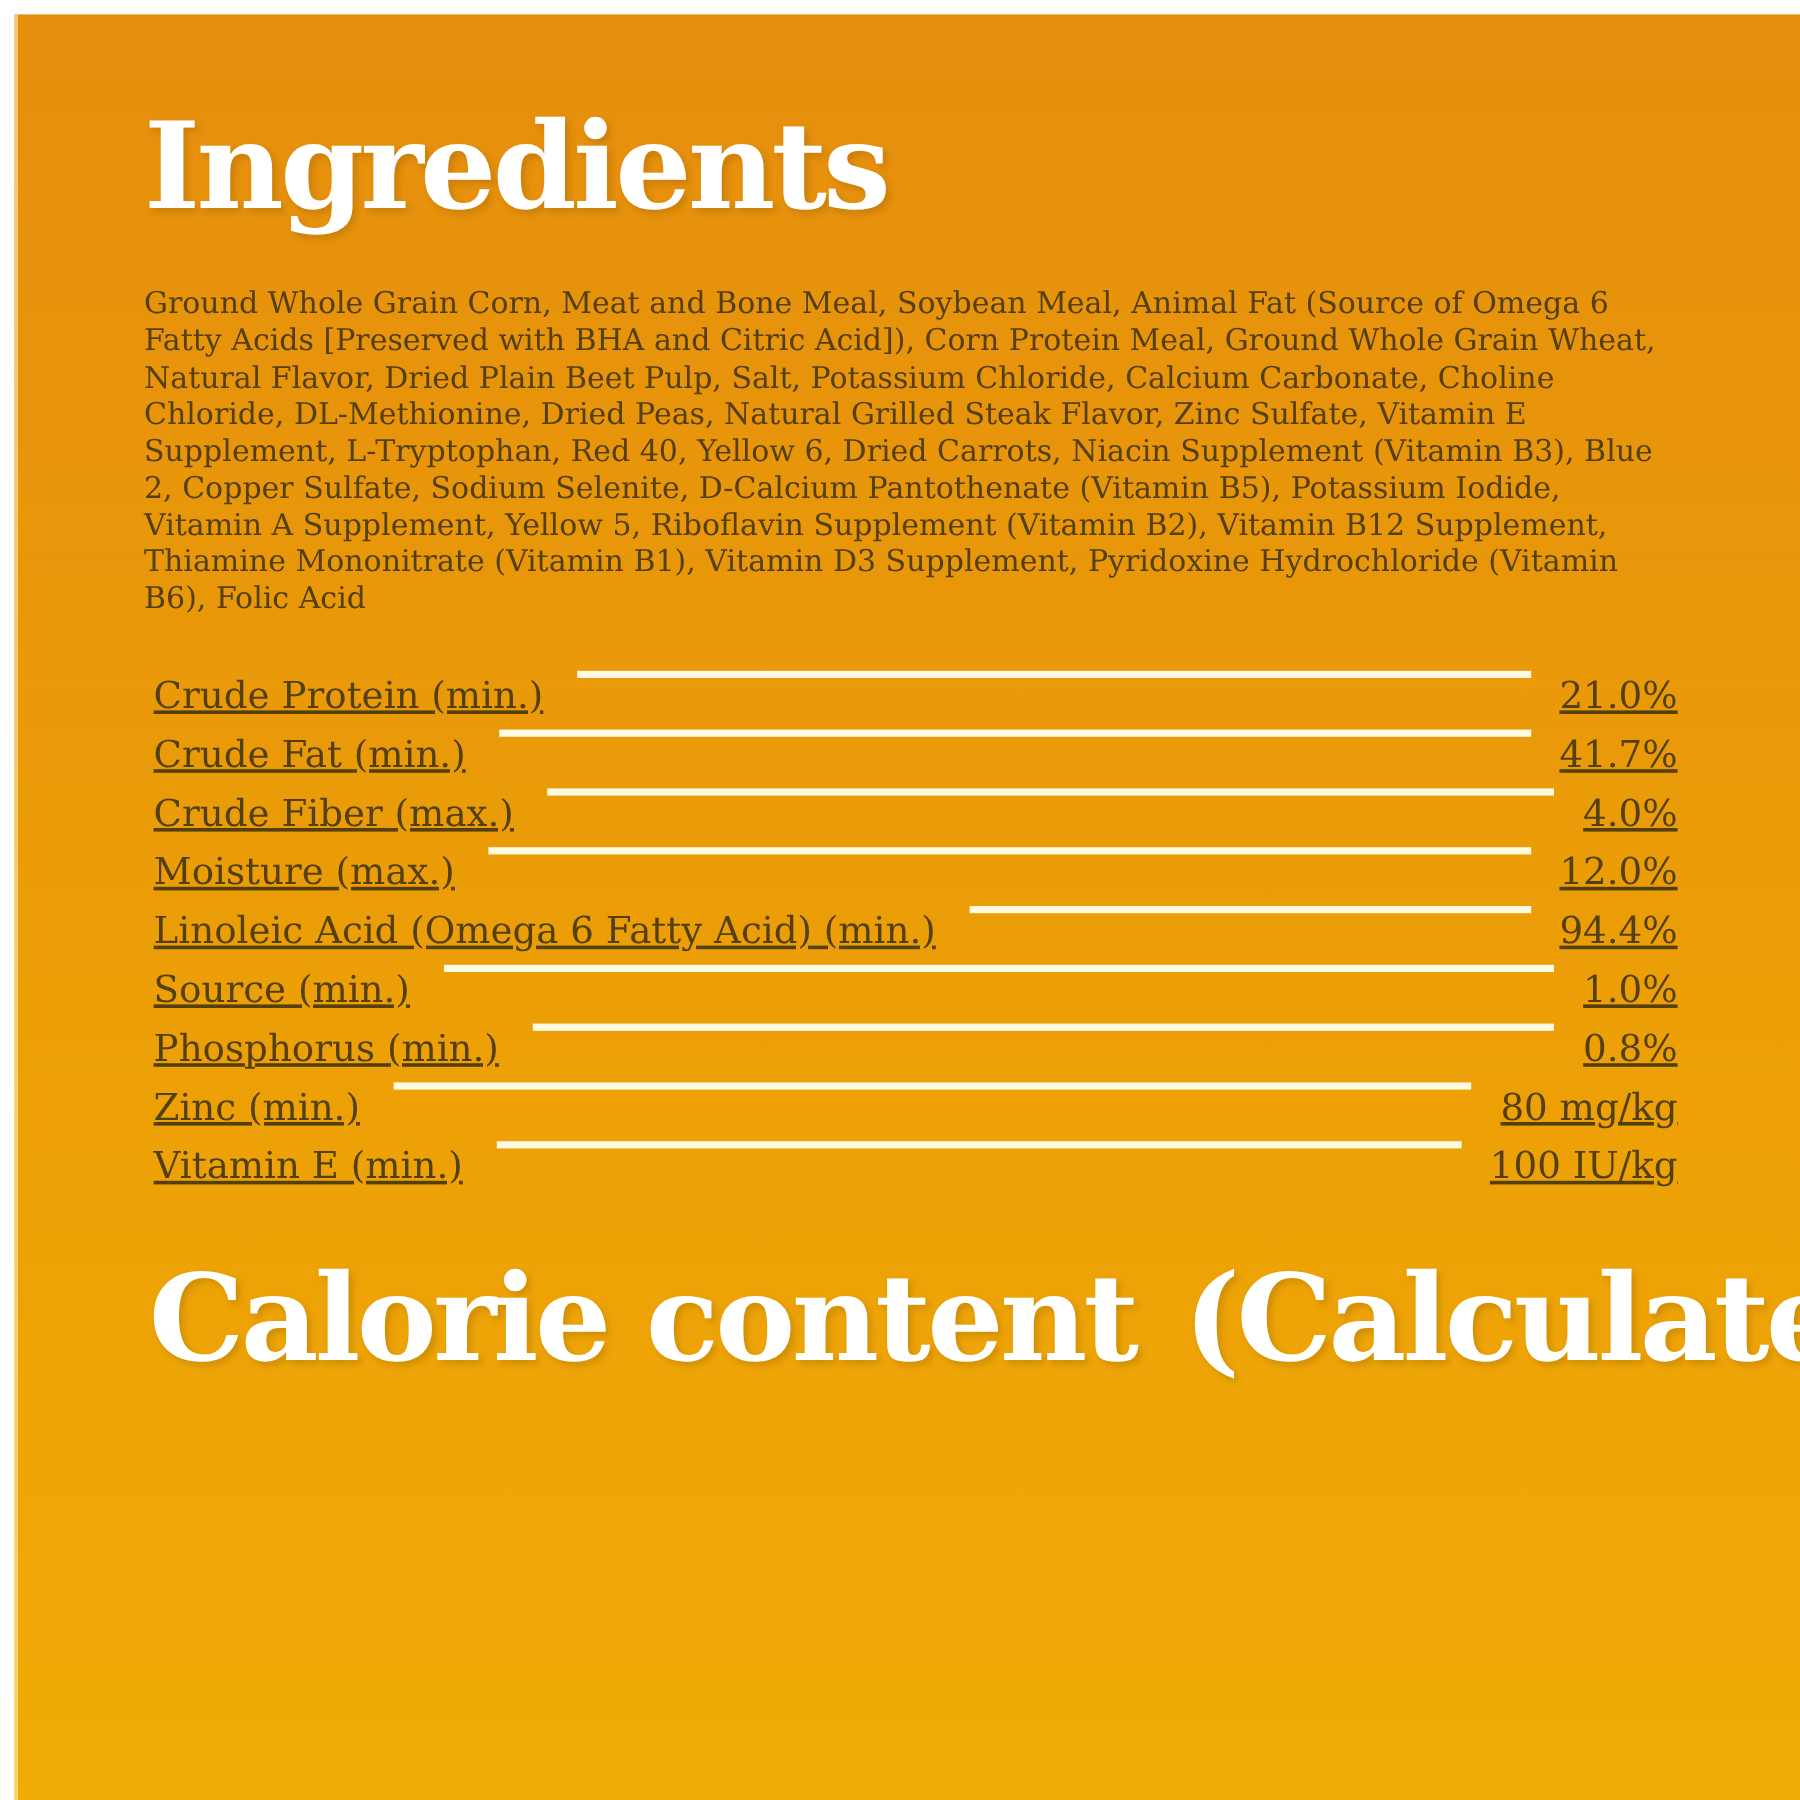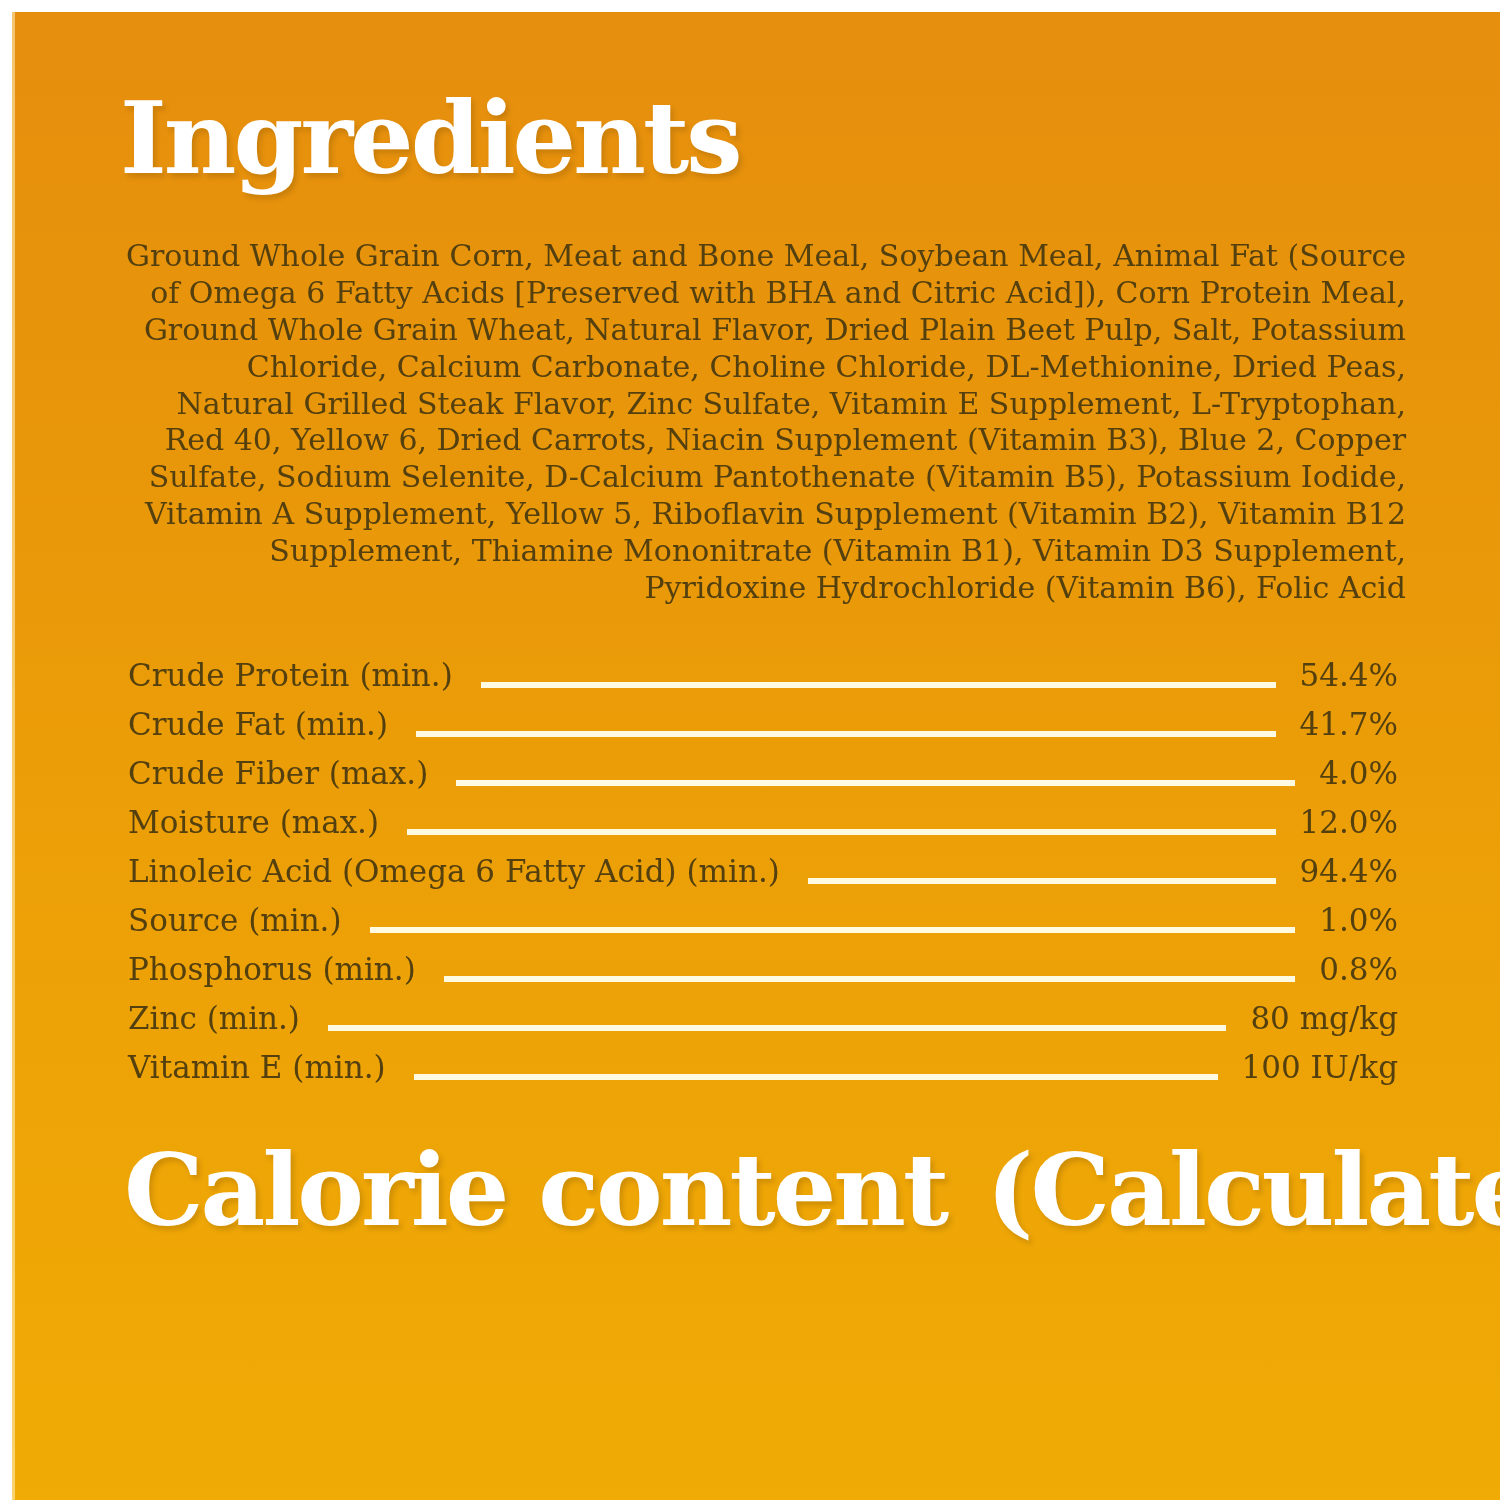--- a/index.html
+++ b/index.html
@@ -28,34 +28,34 @@
     font-size: 100px;
     line-height: 1.04;
     letter-spacing: -3px;
     text-shadow: 3px 4px 5px rgba(95, 62, 0, 0.22);
     white-space: nowrap;
   }
   .heading-paren { display: inline-block; margin-left: 36px; }
   .ingredients-text {
     margin-top: 48px;
     color: #54400F;
-    font-size: 30px;
+    font-size: 25px;
     line-height: 1.23;
     max-width: 1296px;
-    text-align: right;
   }
   .ga-heading { margin-top: 66px; }
   .ga-table { margin-top: 44px; }
   .ga-row {
     display: flex;
-    align-items: flex-end;
+    align-items: flex-start;
     height: 45px;
     color: #54400F;
     font-size: 31px;
     line-height: 1.1;
+    text-decoration: underline;
   }
   .ga-label { white-space: nowrap; }
   .ga-leader {
     flex: 1;
     height: 6px;
     margin: 0 20px 8px 24px;
     background: #FFFBE3;
     min-width: 40px;
   }
   .ga-value { white-space: nowrap; }
@@ -74,21 +74,21 @@
 
   <h1 class="section-heading">Ingredients</h1>
 
   <p class="ingredients-text">Ground Whole Grain Corn, Meat and Bone Meal, Soybean Meal, Animal Fat (Source of Omega 6 Fatty Acids [Preserved with BHA and Citric Acid]), Corn Protein Meal, Ground Whole Grain Wheat, Natural Flavor, Dried Plain Beet Pulp, Salt, Potassium Chloride, Calcium Carbonate, Choline Chloride, DL-Methionine, Dried Peas, Natural Grilled Steak Flavor, Zinc Sulfate, Vitamin E Supplement, L-Tryptophan, Red 40, Yellow 6, Dried Carrots, Niacin Supplement (Vitamin B3), Blue 2, Copper Sulfate, Sodium Selenite, D-Calcium Pantothenate (Vitamin B5), Potassium Iodide, Vitamin A Supplement, Yellow 5, Riboflavin Supplement (Vitamin B2), Vitamin B12 Supplement, Thiamine Mononitrate (Vitamin B1), Vitamin D3 Supplement, Pyridoxine Hydrochloride (Vitamin B6), Folic Acid</p>
 
 
   <div class="ga-table">
     <div class="ga-row">
       <span class="ga-label">Crude Protein (min.)</span>
       <span class="ga-leader"></span>
-      <span class="ga-value">54.4%</span>
+      <span class="ga-value">21.0%</span>
     </div>
     <div class="ga-row">
       <span class="ga-label">Crude Fat (min.)</span>
       <span class="ga-leader"></span>
       <span class="ga-value">41.7%</span>
     </div>
     <div class="ga-row">
       <span class="ga-label">Crude Fiber (max.)</span>
       <span class="ga-leader"></span>
       <span class="ga-value">4.0%</span>

